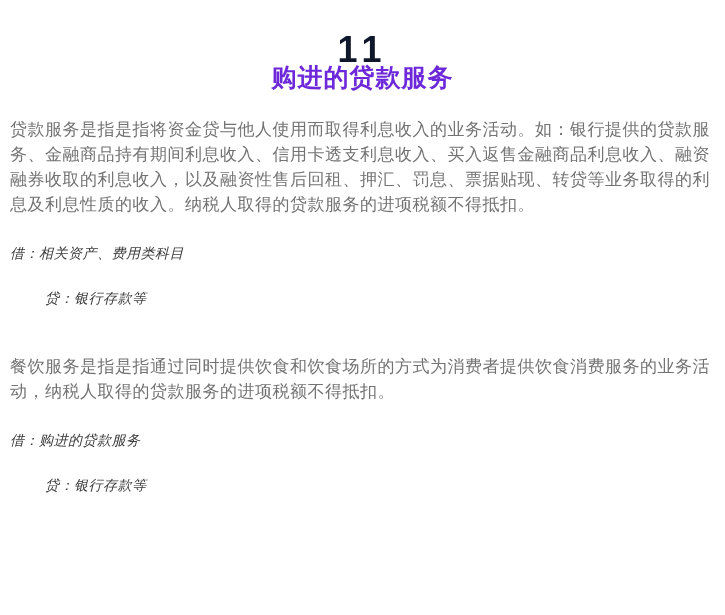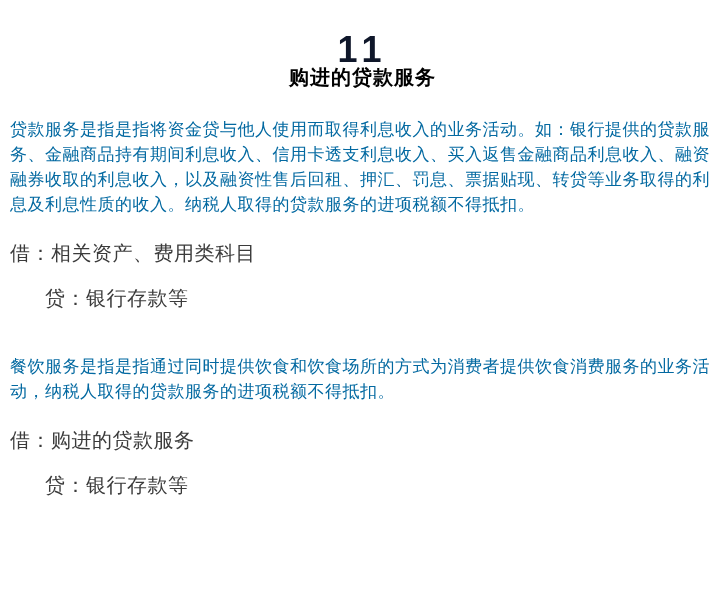--- a/index.html
+++ b/index.html
@@ -26,40 +26,41 @@
     text-align: center;
     font-size: 36px;
     line-height: 42px;
     font-weight: 700;
     color: #0f172a;
     letter-spacing: 6px;
   }
   .section-title {
     margin: -6px 0 0 0;
     text-align: center;
-    font-size: 20px;
+    font-size: 25px;
     line-height: 24px;
     font-weight: 700;
-    color: #000000;
+    color: #6d28d9;
     letter-spacing: 1px;
   }
   .body-text {
     margin: 28px 2px 0 10px;
     font-size: 17px;
     line-height: 25px;
     letter-spacing: 0.5px;
-    color: #0369a1;
+    color: #737373;
     word-break: break-all;
   }
   .entry-line {
     margin: 24px 13px 0 10px;
-    font-size: 20px;
+    font-size: 14px;
     line-height: 25px;
     letter-spacing: 0.5px;
     color: #3b3b3b;
+    font-style: italic;
   }
   .entry-line.indented {
     margin-top: 20px;
     padding-left: 35px;
   }
 </style>
 </head>
 <body>
 
 <div class="page">

